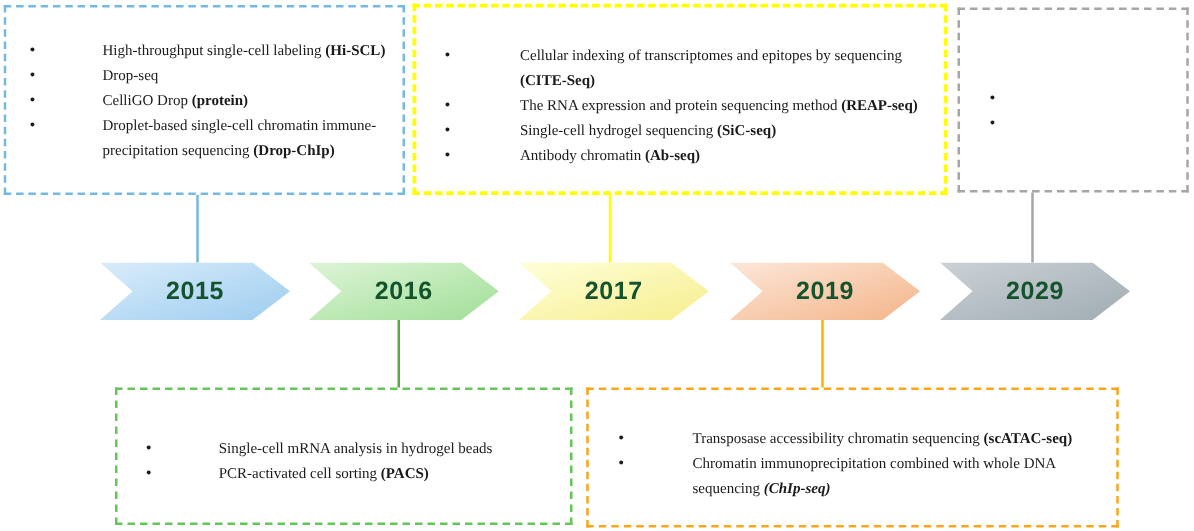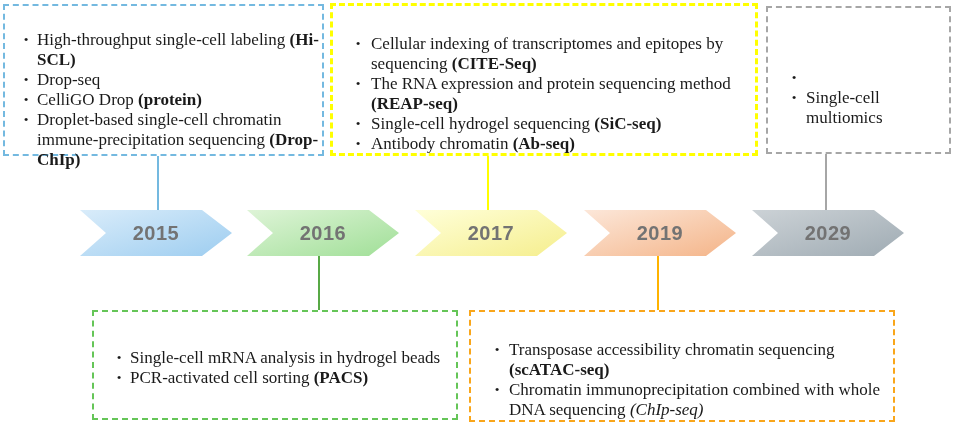--- a/index.html
+++ b/index.html
@@ -7,23 +7,23 @@
     width:955px;height:425px;position:relative;background:#ffffff;
     font-family:"Liberation Serif", serif;color:#1a1a1a;overflow:hidden;
   }
   .box{
     position:absolute;box-sizing:border-box;background:#ffffff;
     border:2px dashed #999;
   }
   .items{display:flex;flex-direction:column;}
   .item{display:flex;align-items:flex-start;}
   .bullet{flex:0 0 auto;text-align:center;font-size:13.5px;line-height:20px;}
-  .txt{flex:1 1 auto;font-size:17px;line-height:20px;}
+  .txt{flex:1 1 auto;font-size:12px;line-height:20px;margin-left:45px;}
   .seg-b{font-weight:bold;}
-  .seg-bi{font-weight:normal;font-style:italic;}
+  .seg-bi{font-weight:bold;font-style:italic;}
 
   
   .box-2015{left:3px;top:4px;width:321px;height:152px;padding:24px 0 0 10px;}
   .box-2015 .bullet{width:22px;}
   .box-2017{left:330px;top:3px;width:428px;height:153px;border-width:3px;padding:28px 6px 0 12px;}
   .box-2017 .bullet{width:26px;}
   .box-2020{left:766px;top:6px;width:185px;height:148px;padding:60px 4px 0 14px;}
   .box-2020 .bullet{width:24px;}
   
   .box-2016{left:92px;top:310px;width:366px;height:110px;padding:36px 6px 0 14px;}
@@ -37,21 +37,21 @@
   .conn-2017{left:487px;top:156px;height:54px;}
   .conn-2019{left:657px;top:256px;height:54px;}
   .conn-2020{left:825px;top:154px;height:56px;}
 
   .arrow{position:absolute;top:210px;width:152px;height:46px;}
   .arrow svg{display:block;width:152px;height:46px;}
   .arrow .year{
     position:absolute;left:0;top:0;width:100%;height:100%;
     display:flex;align-items:center;justify-content:center;
     font-family:"Liberation Sans", sans-serif;font-weight:bold;
-    font-size:20px;color:#737373;letter-spacing:0.5px;
+    font-size:20px;color:#14532d;letter-spacing:0.5px;
   }
   .arr-2015{left:80px;}
   .arr-2016{left:247px;}
   .arr-2017{left:415px;}
   .arr-2019{left:584px;}
   .arr-2020{left:752px;}
 </style>
 </head>
 <body>
 
@@ -97,21 +97,20 @@
     </div>
 </div>
 
 <div class="box box-2020" style="border-color: rgb(166, 166, 166);">
   <div class="items">
       <div class="item">
         <span class="bullet">•</span>
       </div>
       <div class="item">
         <span class="bullet">•</span>
-        <span class="txt"><span>Single-cell multiomics</span></span>
       </div>
     </div>
 </div>
 
 <div class="box box-2016" style="border-color: rgb(101, 197, 88);">
   <div class="items">
       <div class="item">
         <span class="bullet">•</span>
         <span class="txt"><span>Single-cell mRNA analysis in hydrogel beads</span></span>
       </div>

